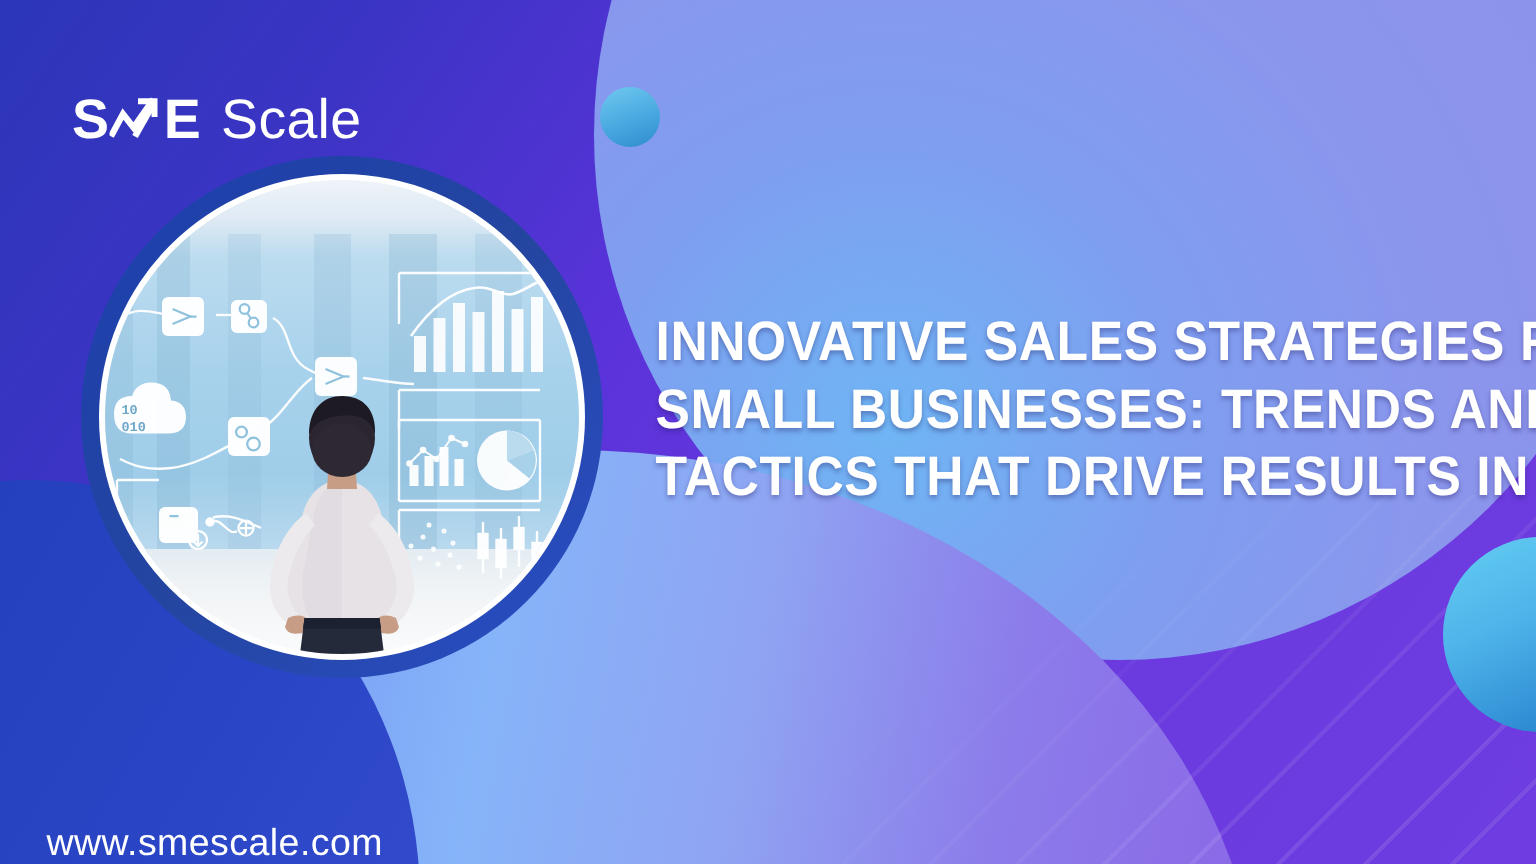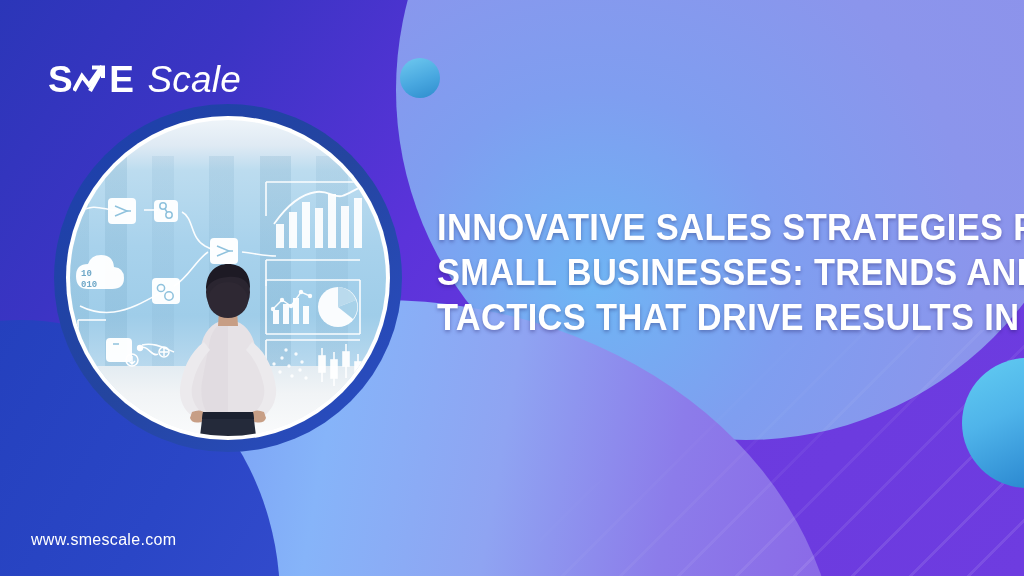--- a/index.html
+++ b/index.html
@@ -130,21 +130,20 @@
     letter-spacing: 0.5px;
     line-height: 1;
   }
   .logo-mark { display: block; }
   .logo-word {
     color: #ffffff;
     font-size: 37px;
     font-weight: 400;
     letter-spacing: 0.2px;
     line-height: 1;
-    font-style: italic;
   }
 
   
   .headline {
     left: 437px; top: 205px; width: 560px;
   }
   .headline-line {
     color: #ffffff;
     font-family: "Liberation Sans Narrow", "Liberation Sans", sans-serif;
     font-size: 37px;
@@ -153,23 +152,23 @@
     line-height: 45px;
     text-transform: uppercase;
     transform: scaleX(0.93);
     transform-origin: left center;
     white-space: nowrap;
     text-shadow: 0 2px 4px rgba(30,20,90,0.35);
   }
 
   
   .url {
-    left: 31px; top: 531px;
+    left: 31px; top: 548px;
     color: #ffffff;
-    font-size: 16px;
+    font-size: 25px;
     font-weight: 400;
     letter-spacing: 0.3px;
   }
 </style>
 </head>
 <body>
 
 <div id="banner">
 
   <div class="layer bg-base"></div>

